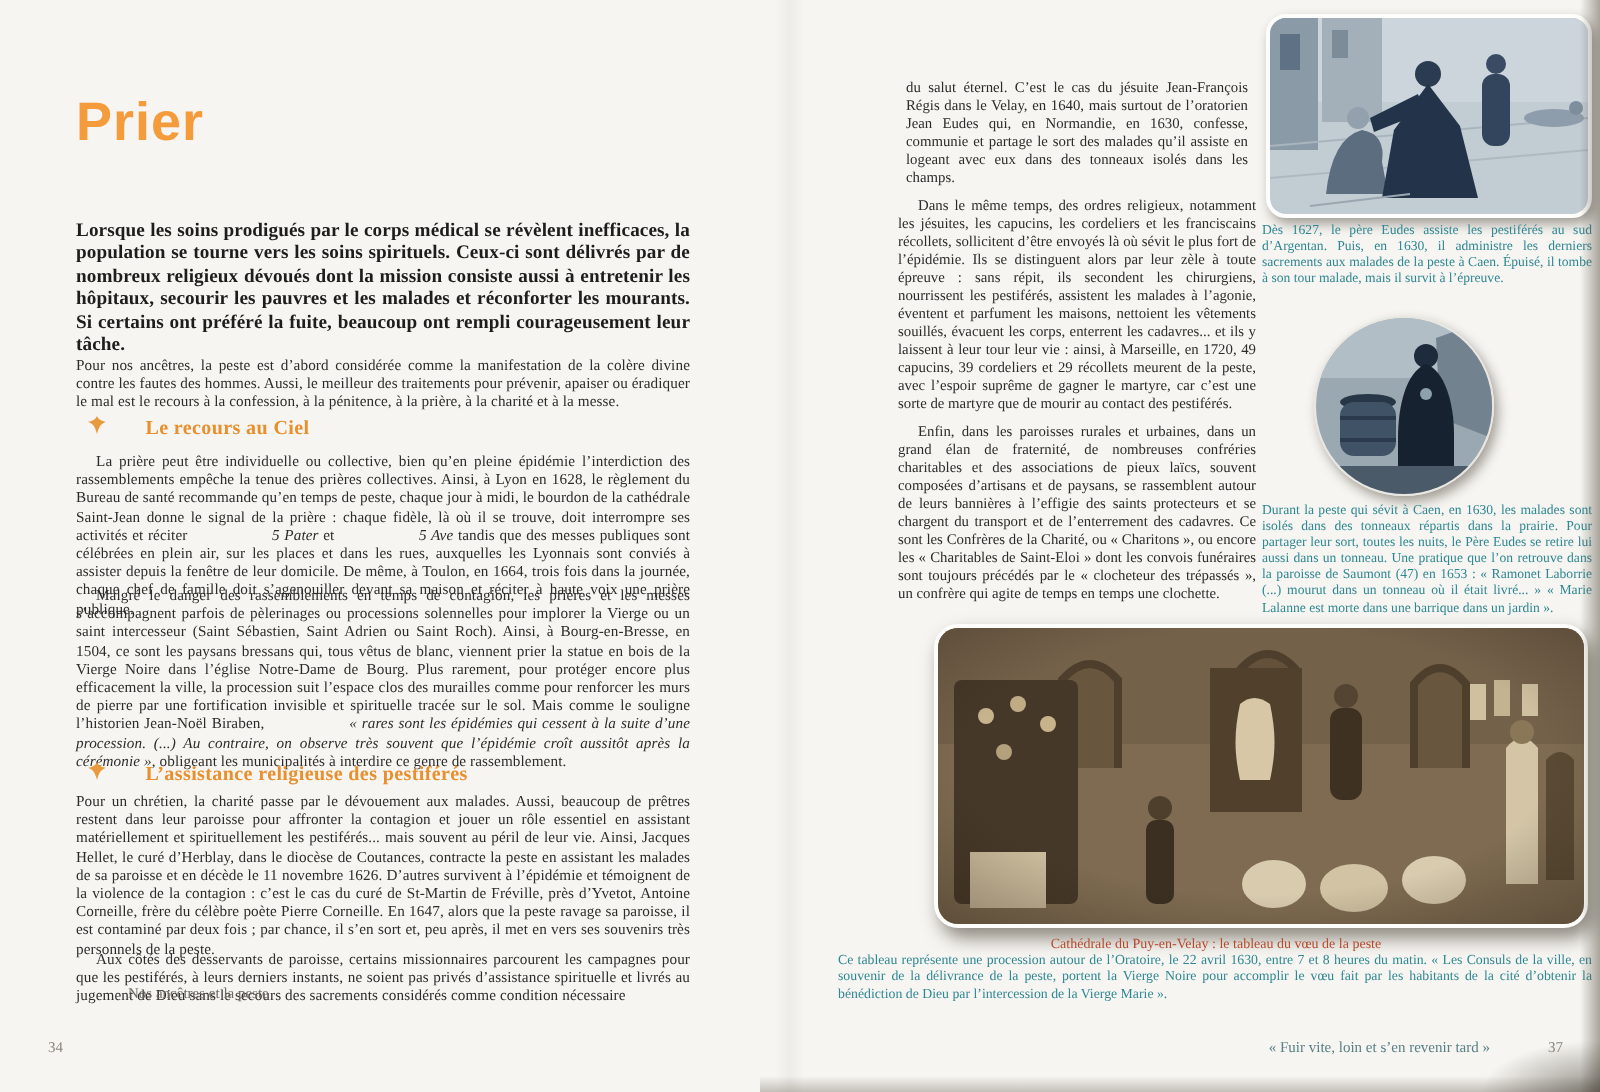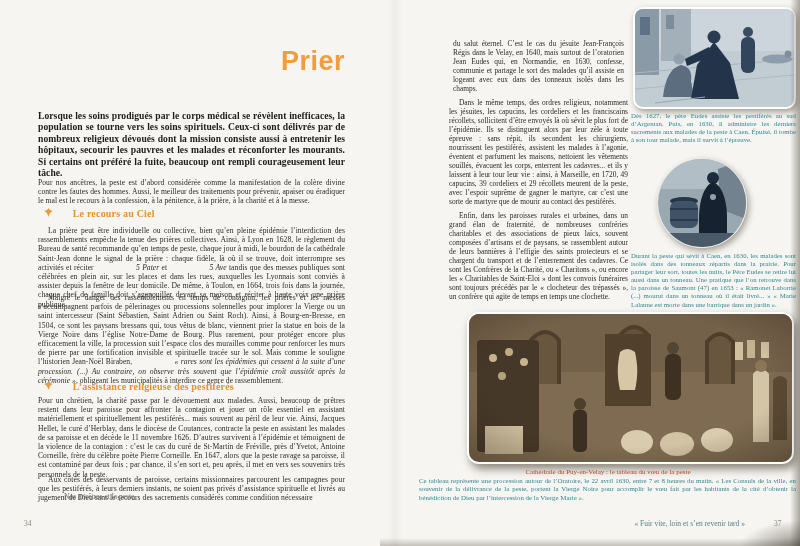--- a/index.html
+++ b/index.html
@@ -16,21 +16,21 @@
     color:#2d2c2a; letter-spacing:.05px;
   }
   .rbody{font-size:7.4px; line-height:9px; text-align:justify; color:#2d2c2a;}
   .indent{text-indent:10px;}
   .seg-b{font-weight:normal;}
   .seg-i{font-style:italic;margin-left:40px;}
   
   .chapter-title{
     font-family:"Liberation Sans", sans-serif;
     font-size:27px; font-weight:bold; color:#f49c3c;
-    text-align:right; letter-spacing:.5px;
+    text-align:left; letter-spacing:.5px;
   }
   .intro{
     font-size:9.6px; line-height:11.4px; font-weight:bold;
     text-align:justify; color:#1e1d1b; letter-spacing:.05px;
   }
   .heading{
     color:#e88f2e; font-weight:bold; font-size:10px; letter-spacing:.2px;
   }
   .heading .orn{display:inline-block; width:26px; text-align:left;}
   .footer{font-size:7.5px; color:#6d6a62;}

